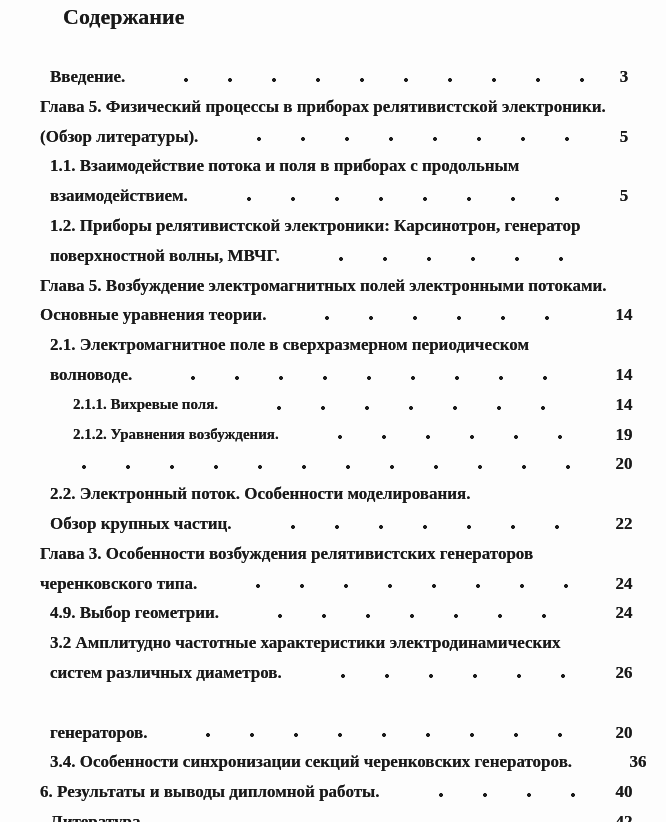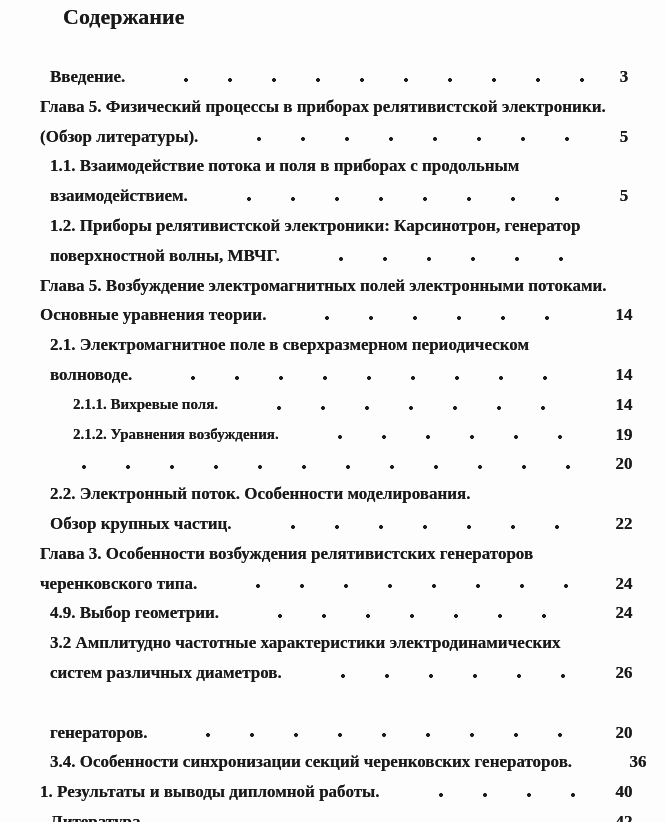--- a/index.html
+++ b/index.html
@@ -189,21 +189,21 @@
     <span class="text">генераторов.</span>
     <span class="leader"></span>
     <span class="pagenum">20</span>
   </div>
       <div class="row indent-1 style-bold-italic">
     <span class="text">3.4. Особенности синхронизации секций черенковских генераторов.</span>
     <span class="leader"></span>
     <span class="pagenum">36</span>
   </div>
       <div class="row indent-0 style-bold has-leader">
-    <span class="text">1. Результаты и выводы дипломной работы.</span>
+    <span class="text">6. Результаты и выводы дипломной работы.</span>
     <span class="leader"></span>
     <span class="pagenum">40</span>
   </div>
       <div class="row indent-1 style-bold-italic has-leader">
     <span class="text">Литература.</span>
     <span class="leader"></span>
     <span class="pagenum">42</span>
   </div>
     </div>
 </div>

